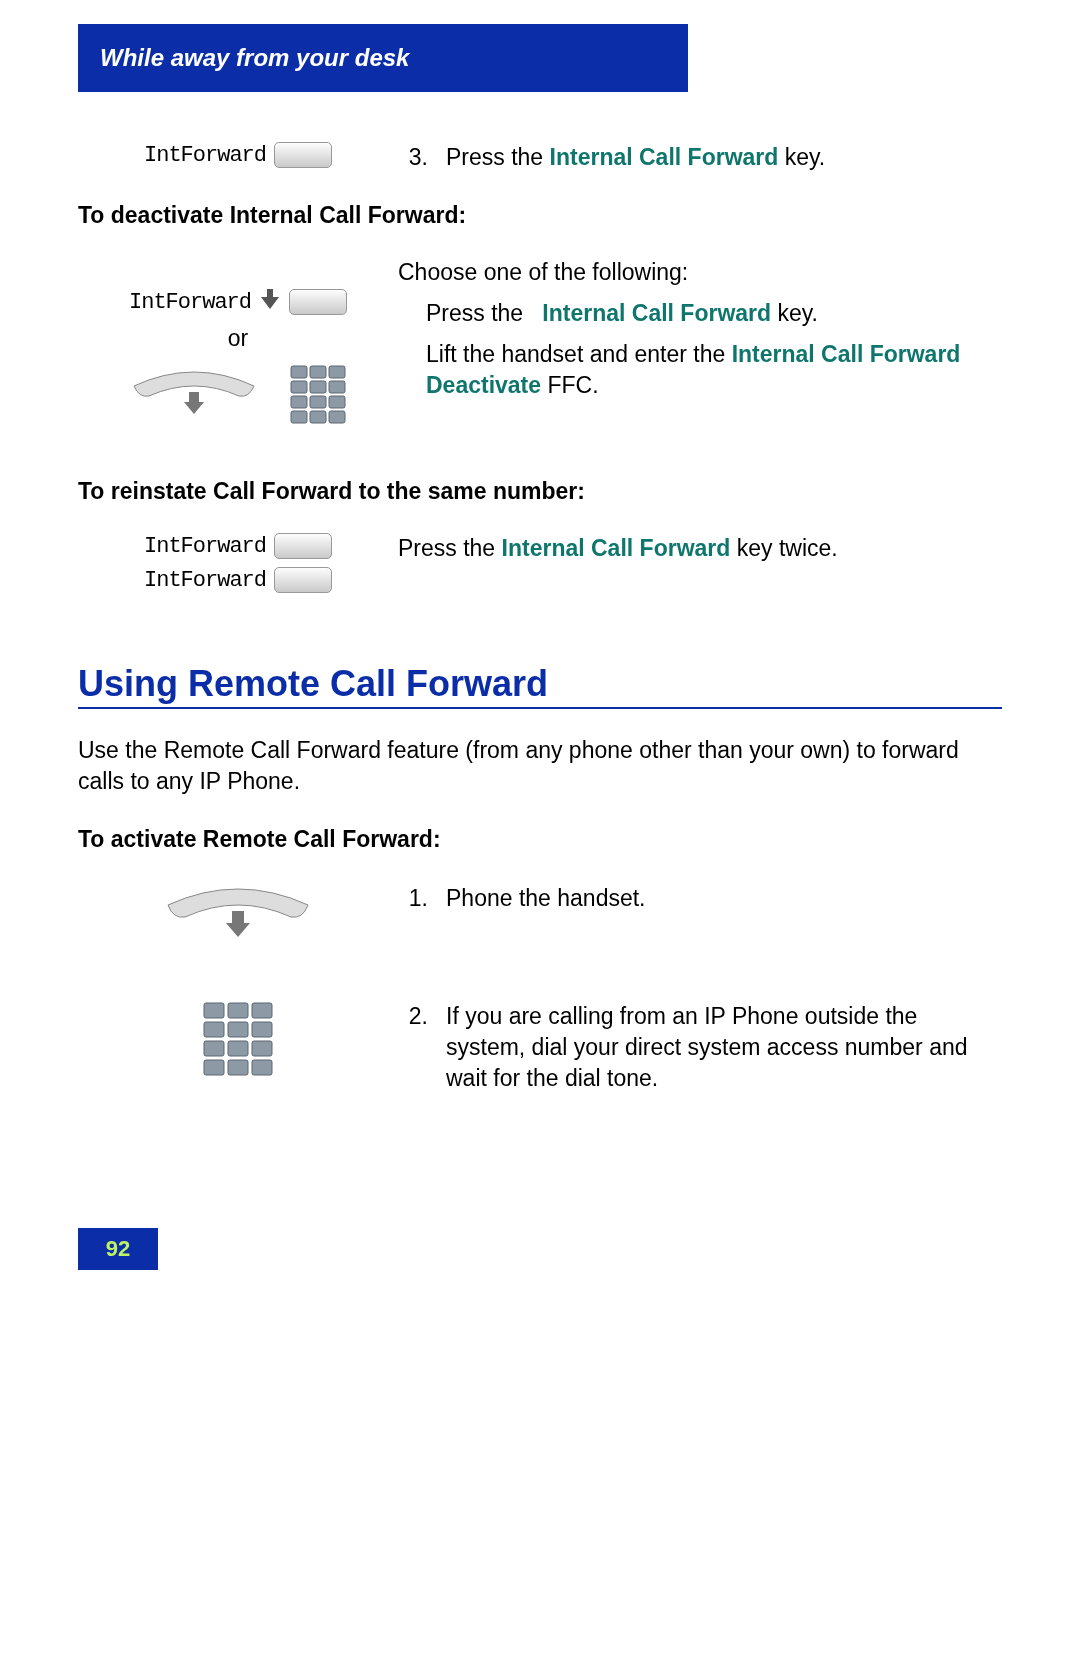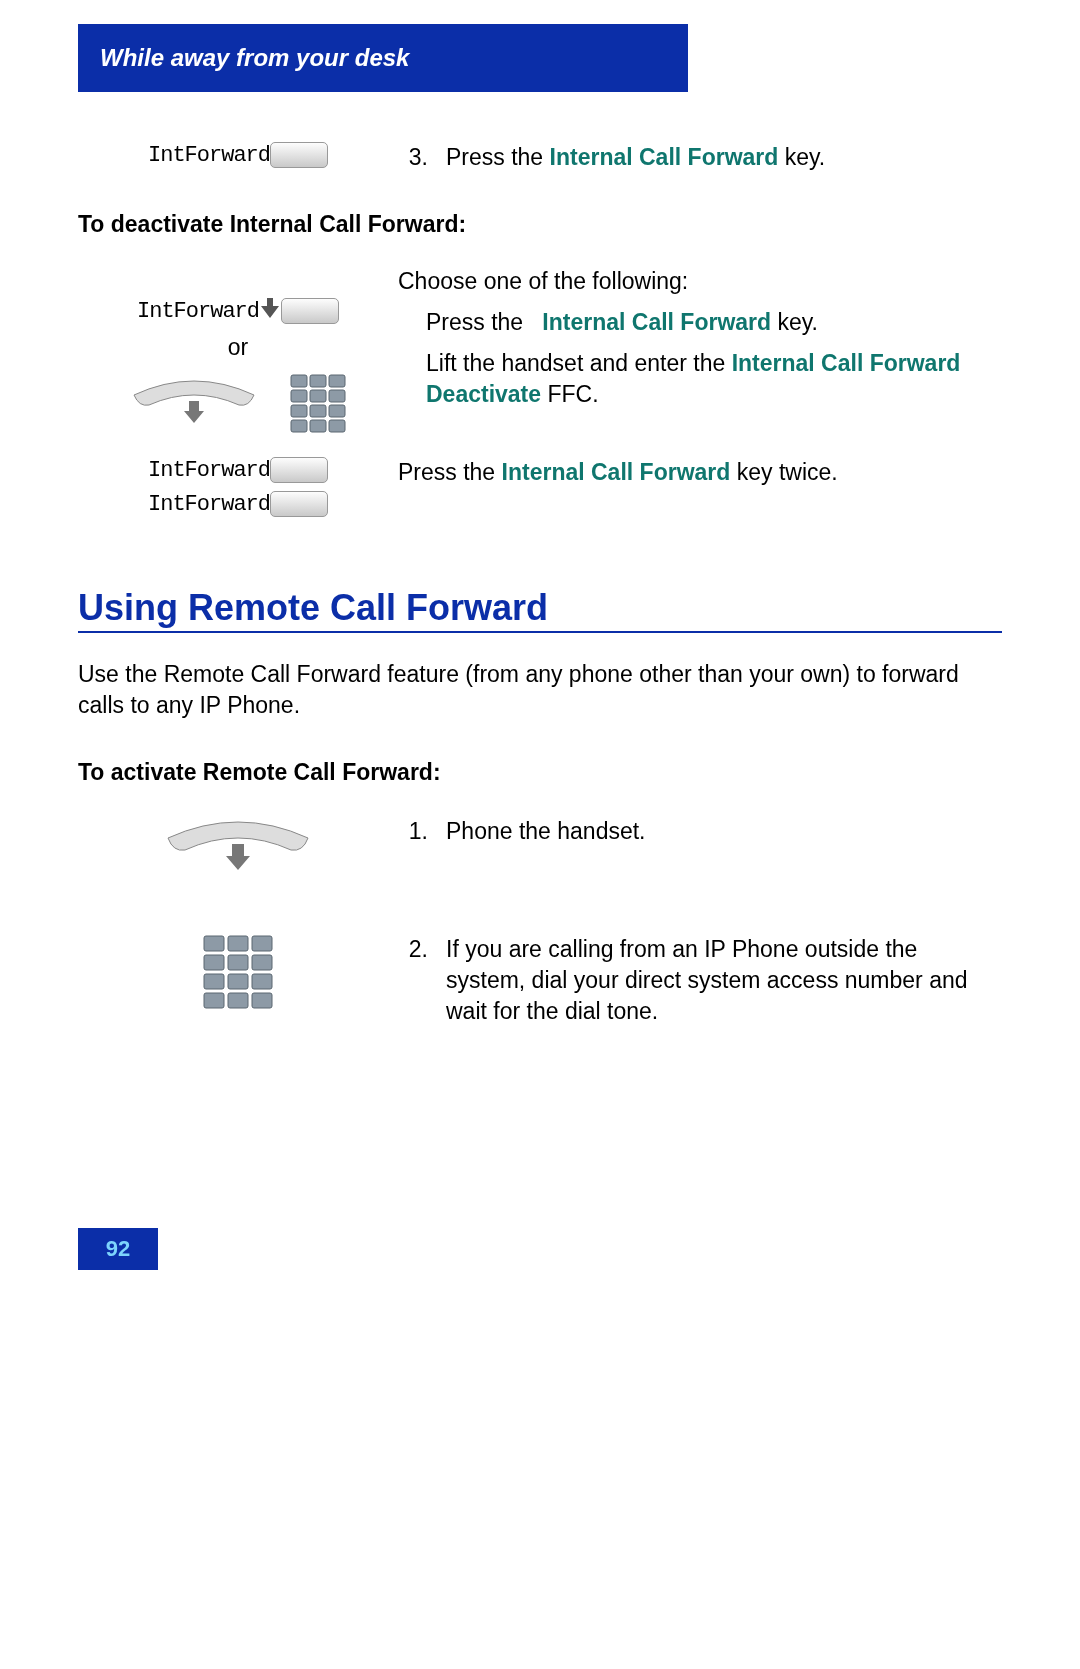--- a/index.html
+++ b/index.html
@@ -34,21 +34,21 @@
     box-sizing: border-box;
   }
   .content {
     position: absolute;
     top: 120px;
     left: 78px;
     right: 78px;
   }
   .section-heading {
     font-weight: bold;
-    margin-top: 38px;
+    margin-top: 29px;
     margin-bottom: 28px;
   }
   .instr-row {
     display: flex;
     align-items: flex-start;
     margin-top: 18px;
   }
   .left-col {
     width: 320px;
     flex: 0 0 320px;
@@ -57,21 +57,21 @@
     align-items: center;
     gap: 8px;
   }
   .right-col {
     flex: 1;
     line-height: 1.35;
   }
   .softkey-row {
     display: flex;
     align-items: center;
-    gap: 0;
+    gap: 8px;
   }
   .softkey-label {
     font-family: 'Courier New', monospace;
     font-size: 22px;
     letter-spacing: -1px;
   }
   .soft-btn {
     display: inline-block;
     width: 56px;
     height: 24px;
@@ -102,21 +102,21 @@
     margin-bottom: 26px;
   }
   .body-text { line-height:1.35; margin-bottom: 22px; margin-top: 12px;}
   .footer-bar {
     position: absolute;
     bottom: 28px;
     left: 78px;
     width: 80px;
     height: 42px;
     background: #0b2ea8;
-    color: #7dd3fc;
+    color: #bef264;
     font-weight: bold;
     font-size: 22px;
     display:flex;
     align-items:center;
     justify-content:center;
   }
   .step-row {
     display:flex;
     align-items:flex-start;
     margin-bottom: 50px;
@@ -203,20 +203,21 @@
           </span>
         </div>
         <div class="sub-item">
           <span>
             <span>Lift the handset and enter the </span><span class="blue-link">Internal Call Forward Deactivate</span><span> FFC.</span>
           </span>
         </div>
       </div>
     </div>
 
+    <div class="section-heading" style="margin-top:48px;">To reinstate Call Forward to the same number:</div>
 
     <div class="instr-row">
       <div class="left-col">
         <div class="softkey-row">
           <span class="softkey-label">IntForward</span>
           <span class="soft-btn"></span>
         </div>
         <div class="softkey-row">
           <span class="softkey-label">IntForward</span>
           <span class="soft-btn"></span>

